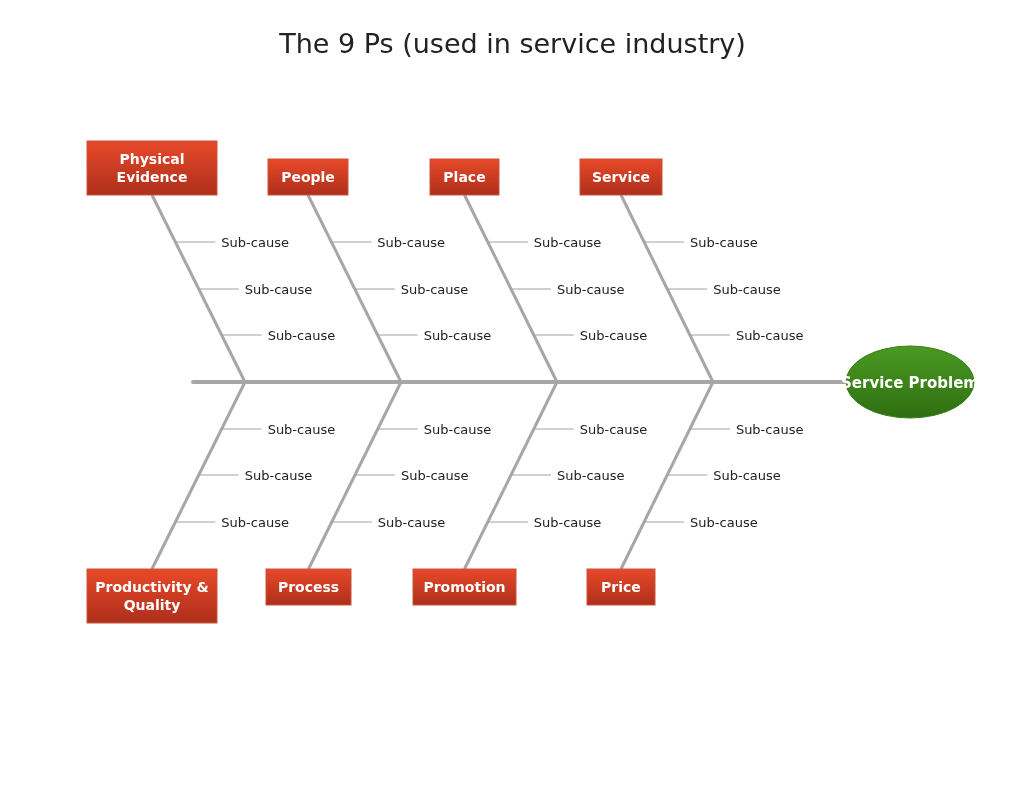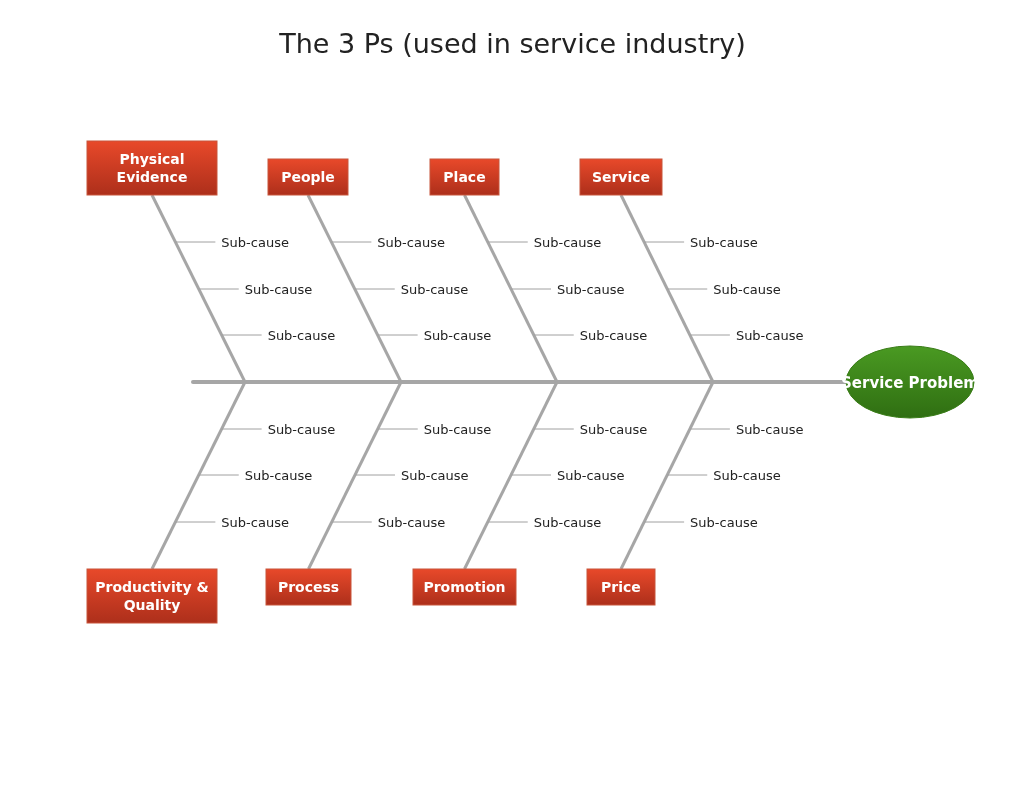--- a/index.html
+++ b/index.html
@@ -10,21 +10,21 @@
   .cat-text { fill: #ffffff; font-size: 14px; font-weight: bold; font-family: "DejaVu Sans", sans-serif; text-anchor: middle; }
   .bone { stroke: #a6a6a6; stroke-width: 3; fill: none; }
   .spine { stroke: #a6a6a6; stroke-width: 4; stroke-linecap: round; }
   .sub-line { stroke: #a0a0a0; stroke-width: 1; }
   .sub-text { fill: #222; font-size: 13px; font-family: "DejaVu Sans", sans-serif; }
   .effect-text { fill: #ffffff; font-size: 15px; font-weight: bold; font-family: "DejaVu Sans", sans-serif; text-anchor: middle; }
 </style>
 </head>
 <body>
 
-<div id="title">The 3 Ps (used in service industry)</div>
+<div id="title">The 9 Ps (used in service industry)</div>
 
 <svg id="diagram" width="1025" height="790" xmlns="http://www.w3.org/2000/svg">
   <defs>
     <linearGradient id="redgrad" x1="0" y1="0" x2="0" y2="1">
       <stop offset="0" stop-color="#e8492a"></stop>
       <stop offset="1" stop-color="#ad2f1b"></stop>
     </linearGradient>
     <linearGradient id="greengrad" x1="0" y1="0" x2="0" y2="1">
       <stop offset="0" stop-color="#4a9a22"></stop>
       <stop offset="1" stop-color="#2f6e12"></stop>

